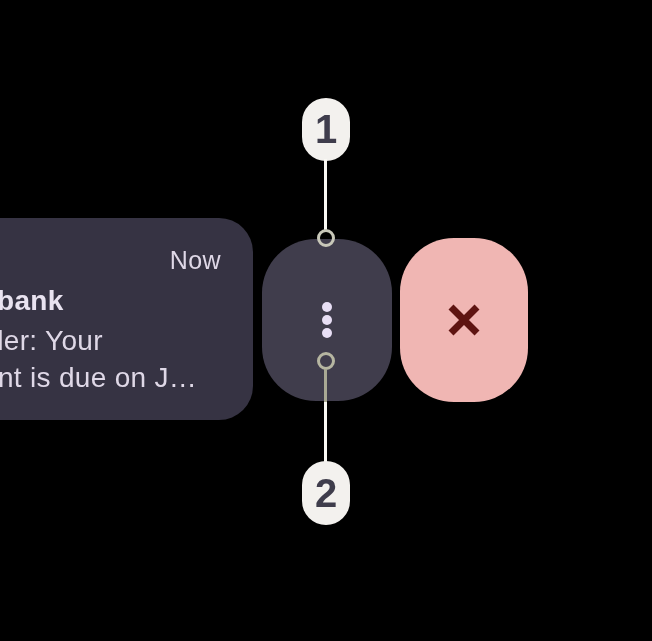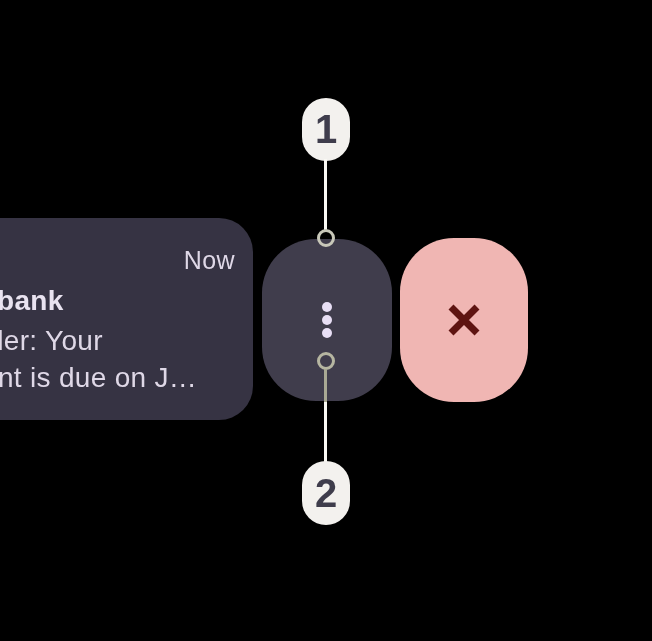--- a/index.html
+++ b/index.html
@@ -30,21 +30,21 @@
 
   
   .notif-card {
     left: -80px; top: 218px;
     width: 333px; height: 202px;
     border-radius: 34px;
     background: var(--card-bg);
   }
   .notif-time {
     position: absolute;
-    top: 28px; right: 18px;
+    top: 28px; right: 32px;
     font-size: 25px;
     letter-spacing: 0.4px;
     color: var(--card-text);
     white-space: nowrap;
   }
   .notif-line {
     position: absolute;
     white-space: nowrap;
     font-size: 28px;
     letter-spacing: 0.3px;

